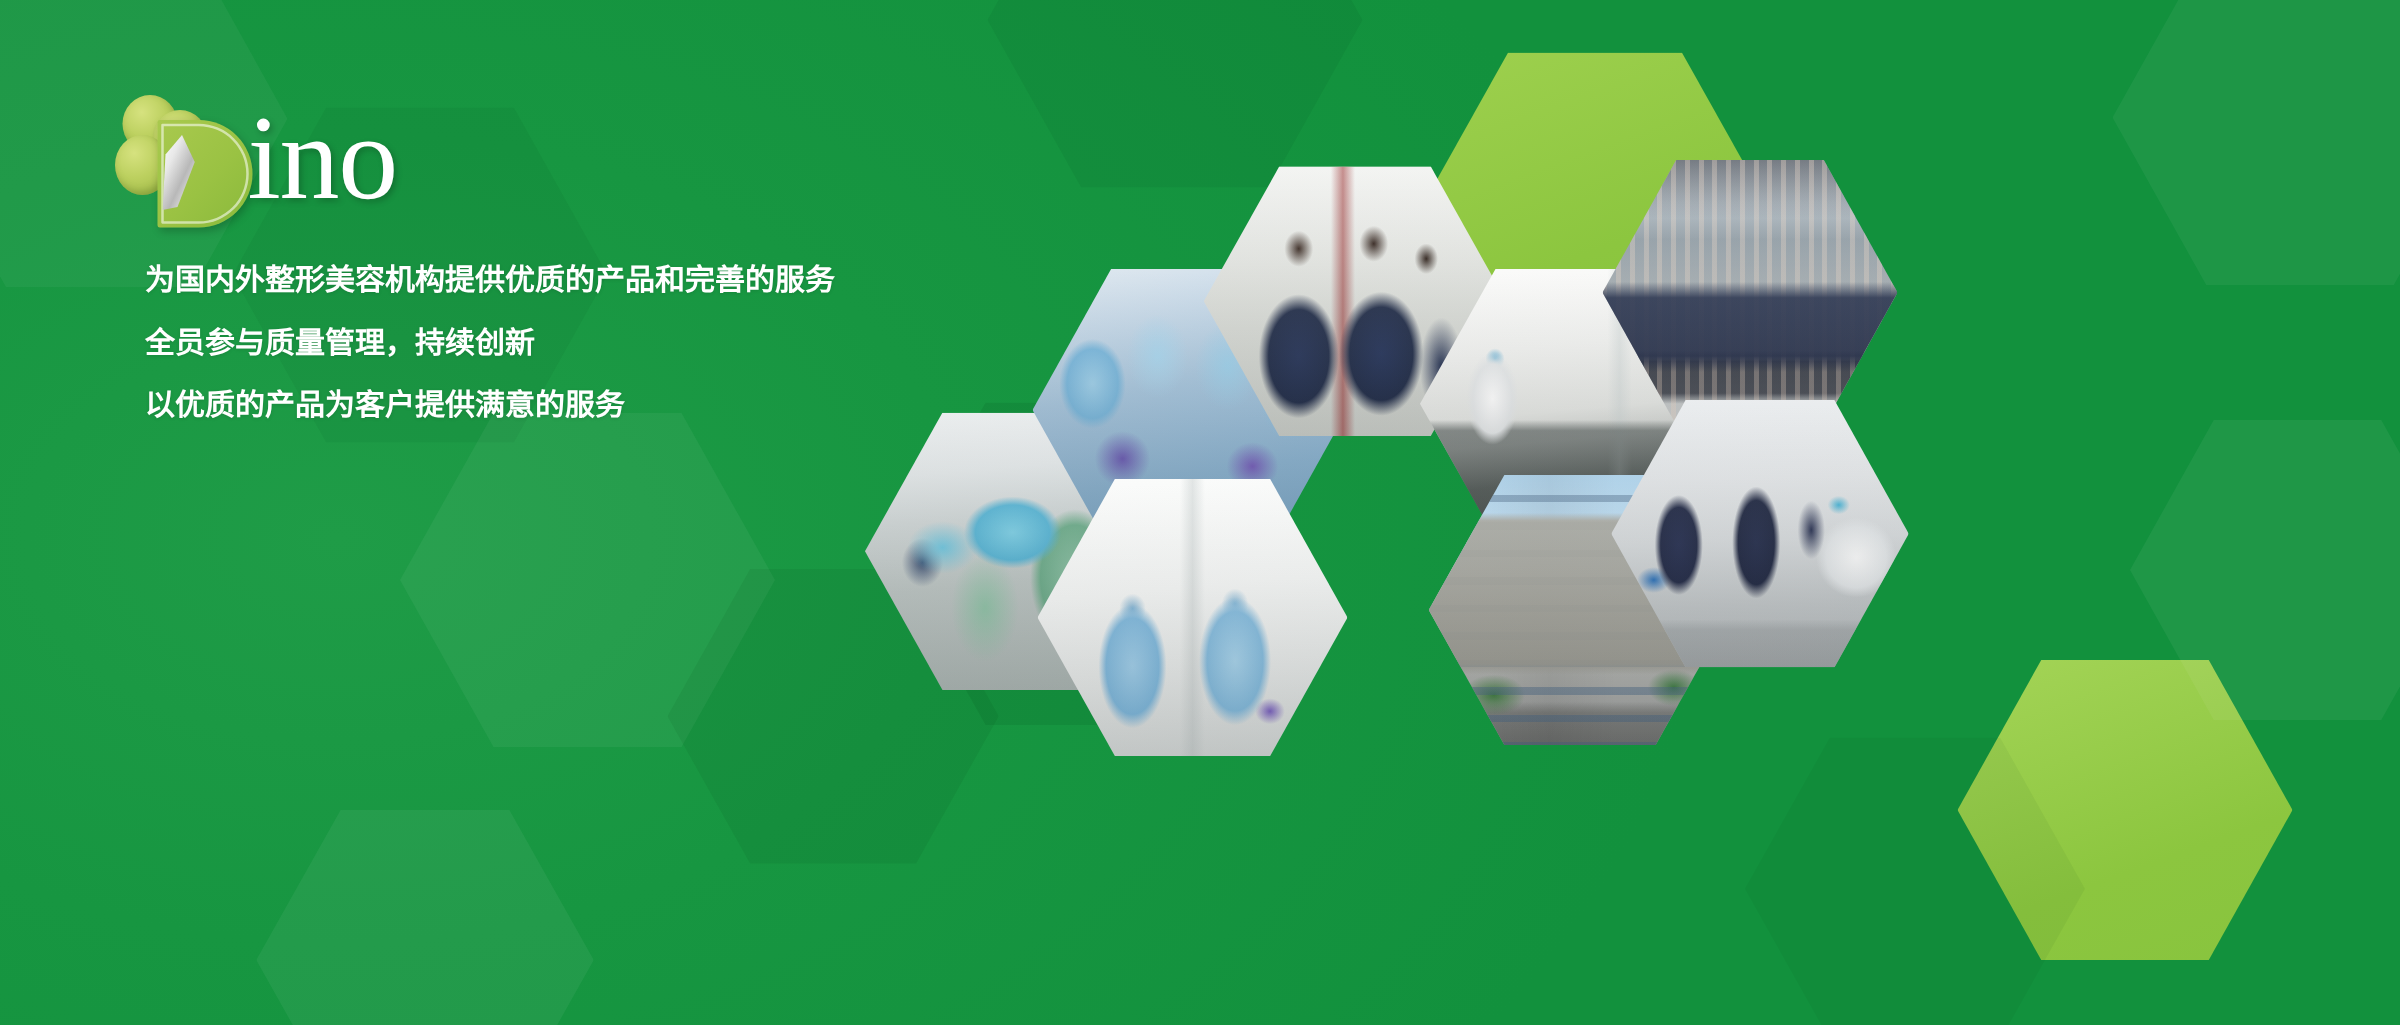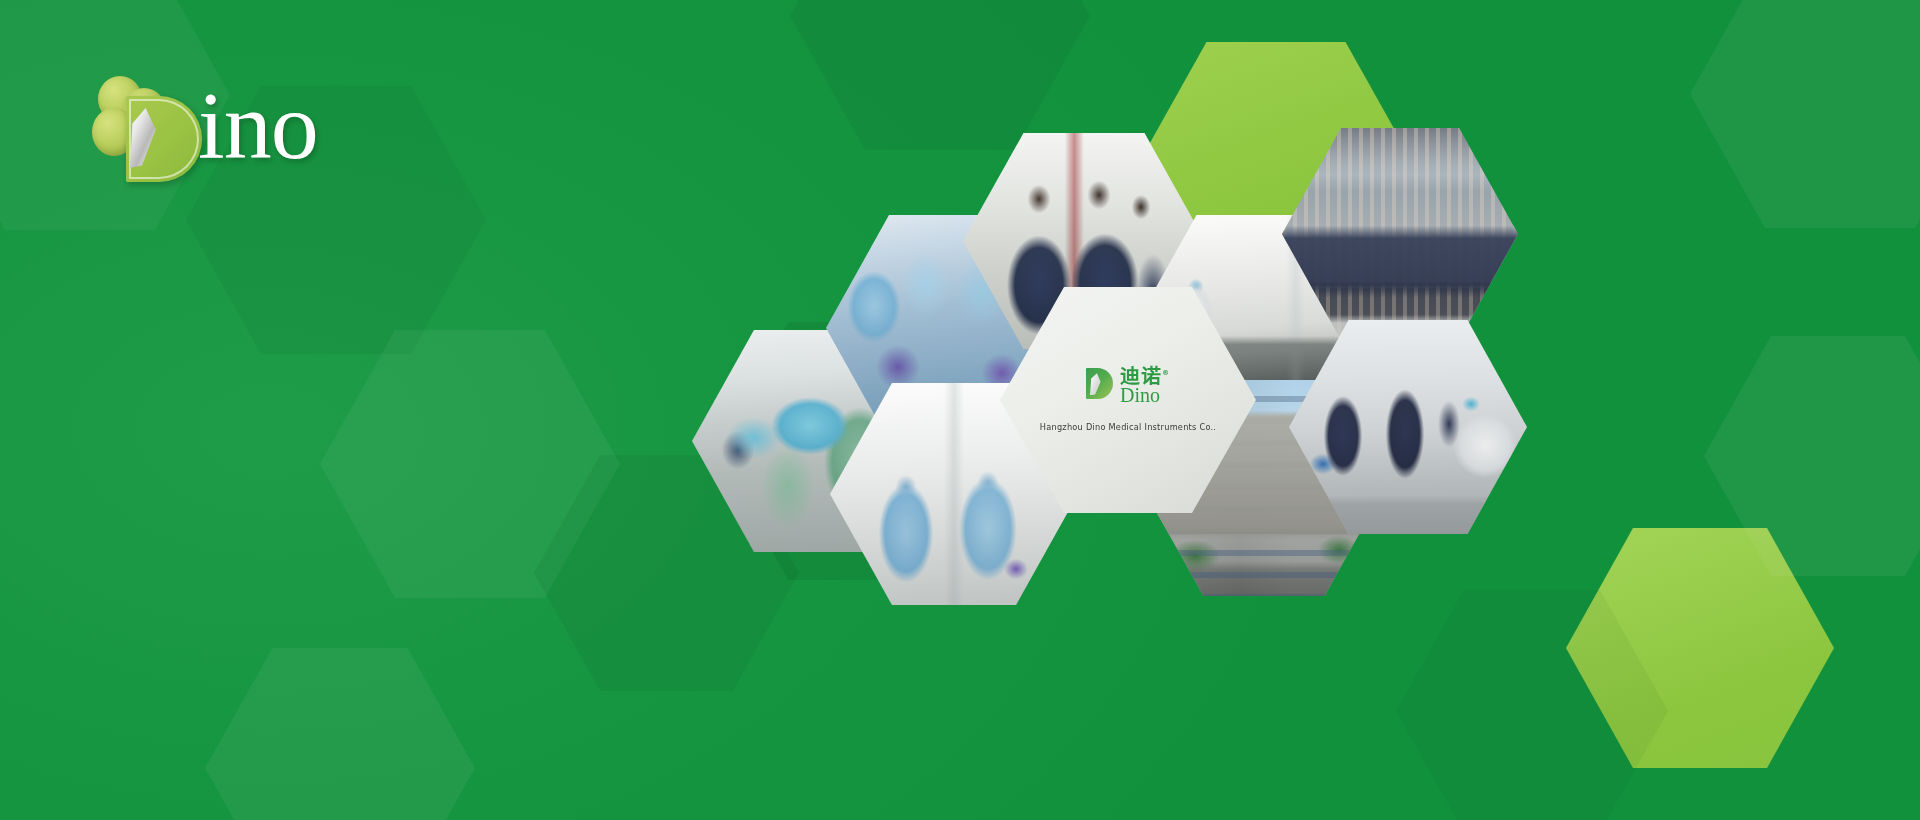--- a/index.html
+++ b/index.html
@@ -277,44 +277,35 @@
           radial-gradient(ellipse 24px 56px at 116px 114px, #28314f 0%, #232b45 60%, rgba(35,43,69,0) 80%),
           radial-gradient(ellipse 14px 30px at 160px 104px, #2b3454 0%, rgba(43,52,84,0) 78%),
           radial-gradient(ellipse 40px 40px at 196px 126px, #fafbfb 0%, #e4e8ea 60%, rgba(228,232,234,0) 80%),
           radial-gradient(ellipse 18px 14px at 34px 144px, #2f74bb 0%, rgba(47,116,187,0) 74%),
           radial-gradient(ellipse 12px 10px at 182px 84px, #49b4d6 0%, rgba(73,180,214,0) 74%),
           linear-gradient(180deg, rgba(0,0,0,0) 82%, rgba(160,166,168,.6) 86%, rgba(150,156,158,.55) 100%);"></div>
       <div class="ph" style="background:linear-gradient(to bottom, rgba(255,255,255,.08), rgba(0,0,0,.10));"></div>
     </div>
   </div>
 
-  <div id="brandhex">
-    <div class="bcontent">
-      <div class="brow">
-        <span class="bmark"></span>
-        <span style="display:inline-block;text-align:left;">
-          <span class="bcn">
-            <span>迪诺</span><sup>®</sup>
-          </span>
-          <span class="ben" style="display:block;">Dino</span>
-        </span>
-      </div>
-      <div class="bsub">Hangzhou Dino Medical Instruments Co..</div>
-    </div>
-  </div>
 
   <div id="copy">
 
     <div id="logo">
       <div class="leaves">
         <span class="leaf l1"></span>
         <span class="leaf l2"></span>
         <span class="leaf l3"></span>
       </div>
       <div class="dmark"></div>
       <div class="curl"></div>
       <div class="word">ino</div>
     </div>
 
+    <div id="taglines">
+      <p class="tagline">为国内外整形美容机构提供优质的产品和完善的服务</p>
+      <p class="tagline">全员参与质量管理，持续创新</p>
+      <p class="tagline">以优质的产品为客户提供满意的服务</p>
+    </div>
 
   </div>
 
 </div>
 
 </body></html>

